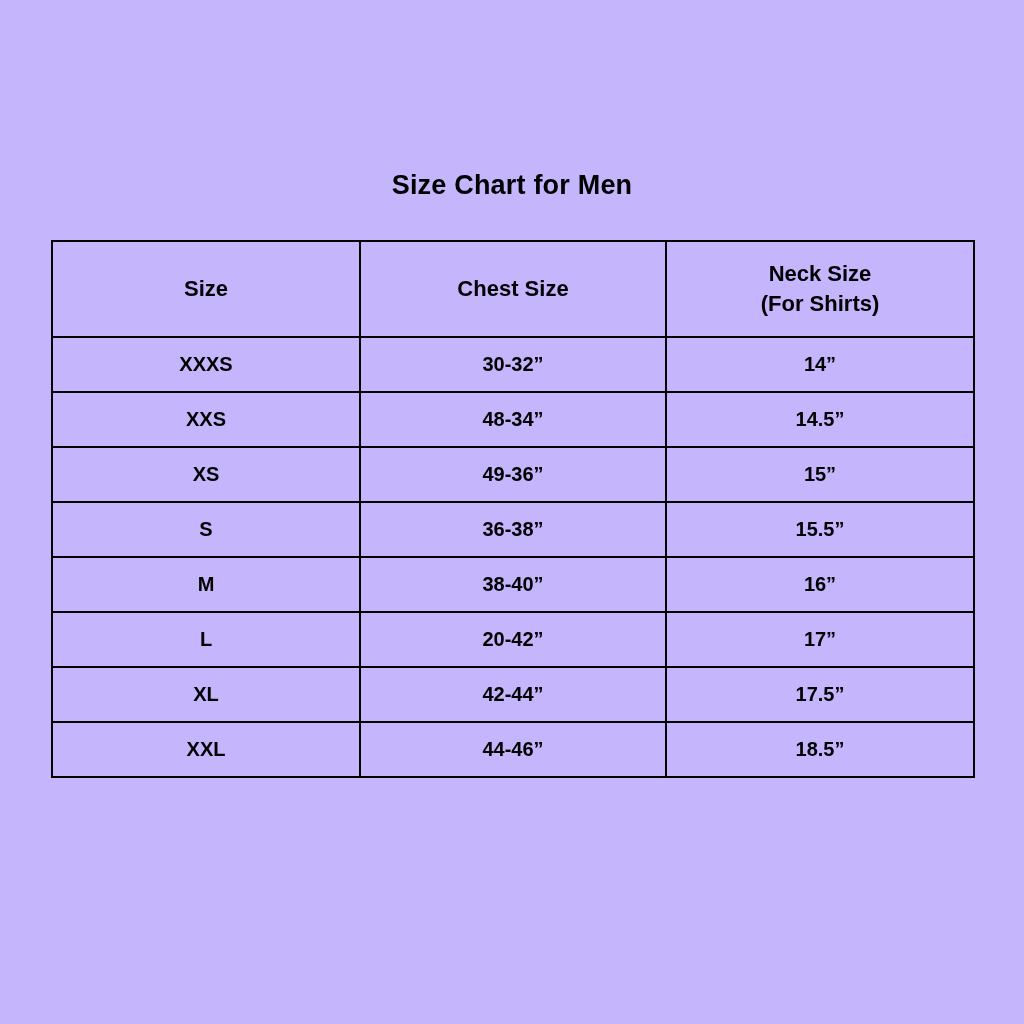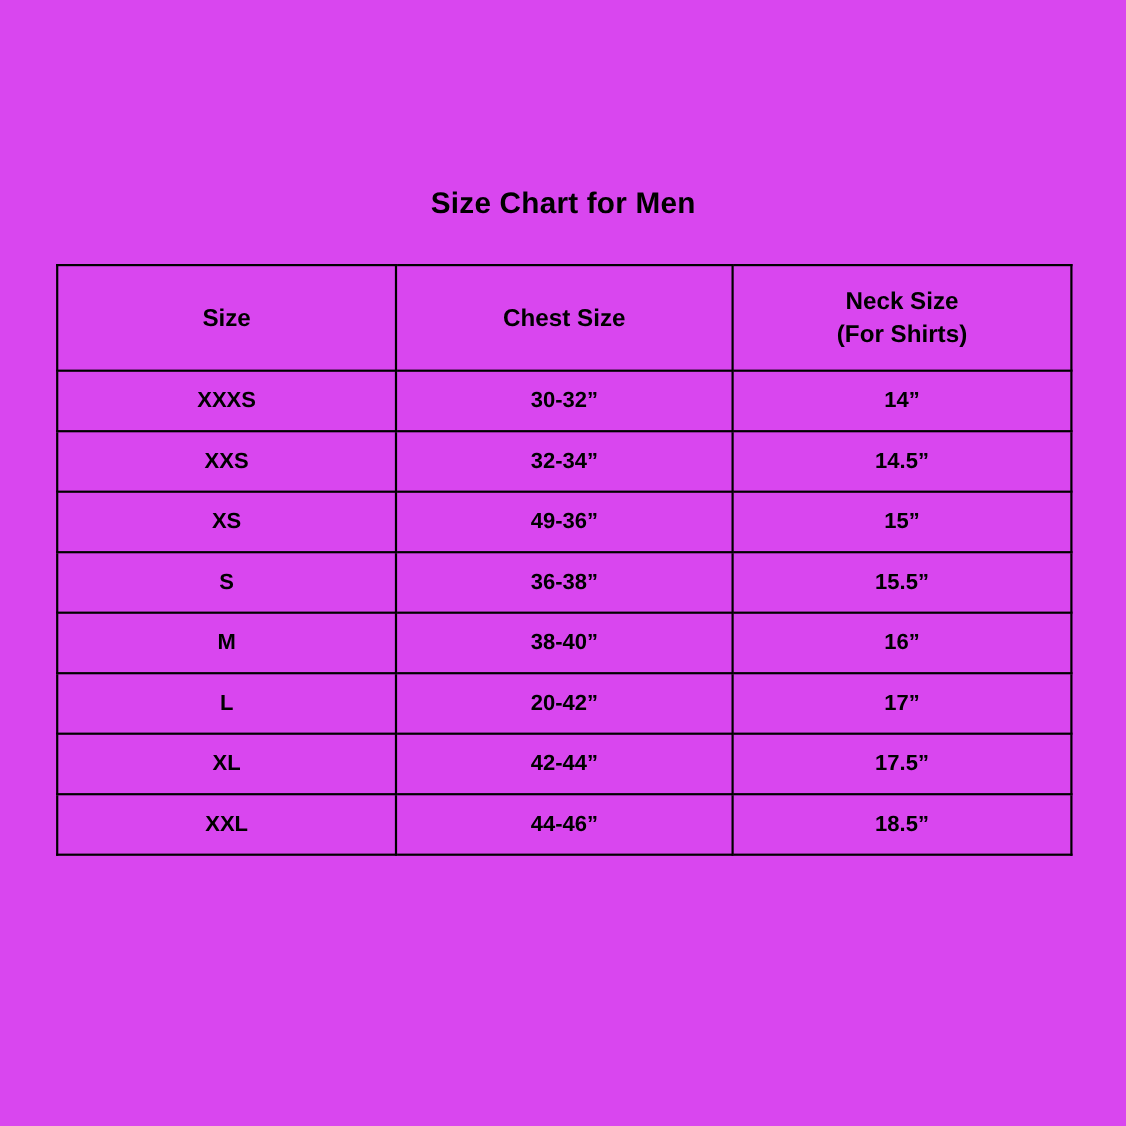--- a/index.html
+++ b/index.html
@@ -14,21 +14,21 @@
     color: #000000;
     position: relative;
     overflow: hidden;
   }
   .page {
     position: absolute;
     left: 0;
     top: 0;
     width: 1024px;
     height: 1024px;
-    background: #d946ef;
+    background: #c4b5fd;
   }
   .chart-title {
     position: absolute;
     left: 0;
     top: 170px;
     width: 1024px;
     text-align: center;
     font-size: 27px;
     font-weight: bold;
     letter-spacing: 0.2px;
@@ -96,21 +96,21 @@
       </tr>
     </thead>
     <tbody>
       <tr>
         <td>XXXS</td>
         <td>30-32”</td>
         <td>14”</td>
       </tr>
       <tr>
         <td>XXS</td>
-        <td>32-34”</td>
+        <td>48-34”</td>
         <td>14.5”</td>
       </tr>
       <tr>
         <td>XS</td>
         <td>49-36”</td>
         <td>15”</td>
       </tr>
       <tr>
         <td>S</td>
         <td>36-38”</td>

